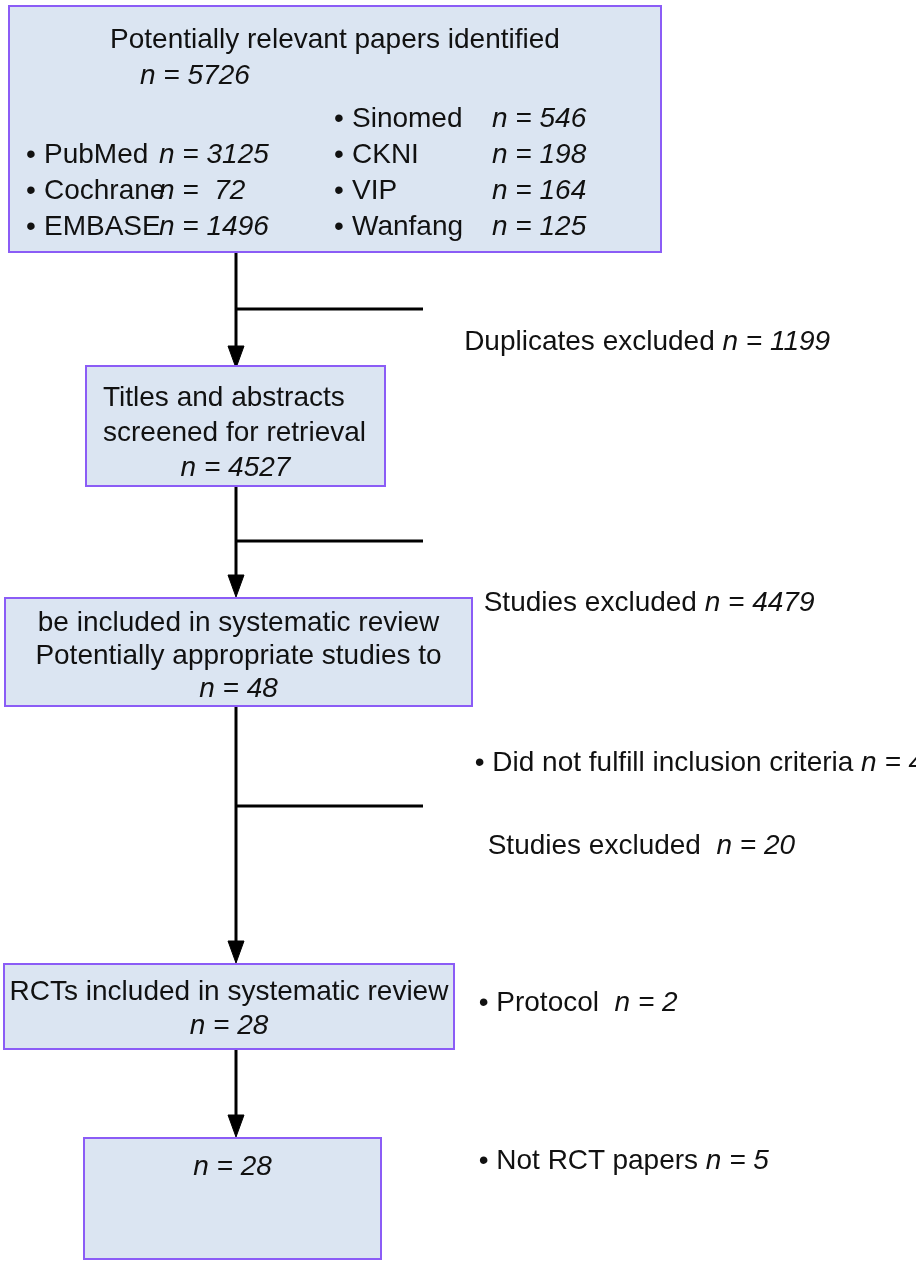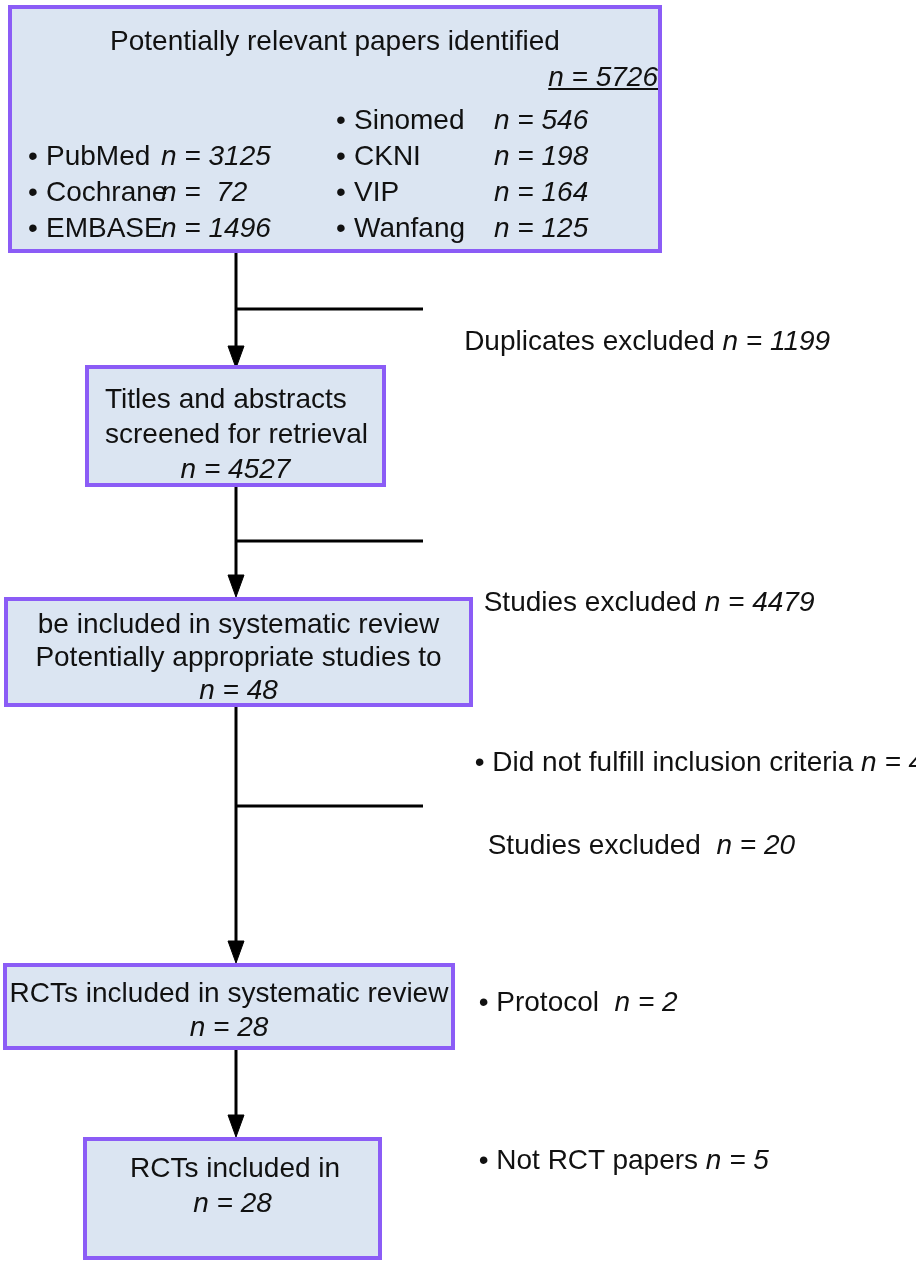--- a/index.html
+++ b/index.html
@@ -4,28 +4,28 @@
 <style>
   html,body{margin:0;padding:0;background:#ffffff;}
   #canvas{
     position:relative;width:916px;height:1265px;background:#ffffff;
     font-family:"Liberation Sans","DejaVu Sans",sans-serif;
     color:#111111;font-size:28px;overflow:hidden;
   }
   #connectors{position:absolute;left:0;top:0;width:916px;height:1265px;}
   .fbox{
     position:absolute;box-sizing:border-box;
-    background:#dbe5f2;border:4px solid #8b5cf6;
+    background:#dbe5f2;border:2px solid #8b5cf6;
   }
   .ital{font-style:italic;white-space:pre;}
   .pre{white-space:pre;}
   
   #box1{left:8px;top:5px;width:654px;height:248px;}
   #box1 .title{text-align:center;margin-top:14px;line-height:36px;}
-  #box1 .nline{text-align:right;line-height:35px;text-decoration:underline;}
+  #box1 .nline{text-align:left;padding-left:130px;line-height:35px;}
   #box1 .cols{display:flex;margin-top:8px;}
   #box1 .colL{width:308px;padding-left:16px;box-sizing:border-box;}
   #box1 .colR{flex:1;padding-left:16px;box-sizing:border-box;}
   .spacer36{height:36px;}
   .src{display:flex;height:36px;line-height:36px;}
   .src .b{width:18px;white-space:pre;}
   #box1 .colL .lab{width:115px;}
   #box1 .colR .lab{width:140px;}
   
   #box2{left:85px;top:365px;width:301px;height:122px;padding-top:12px;box-sizing:border-box;}
@@ -135,21 +135,20 @@
     <div>Potentially appropriate studies to</div>
     <div class="ital">n = 48</div>
   </div>
 
   <div id="box4" class="fbox">
     <div>RCTs included in systematic review</div>
     <div class="ital">n = 28</div>
   </div>
 
   <div id="box5" class="fbox">
-    <div class="l">RCTs included in</div>
     <div class="n ital">n = 28</div>
   </div>
 
   <div id="note1" class="note">
     <span class="pre">Duplicates excluded </span><span class="ital">n = 1199</span>
   </div>
 
   <div id="note2" class="note">
     <div class="hdr">
       <span class="pre">Studies excluded </span><span class="ital">n = 4479</span>

